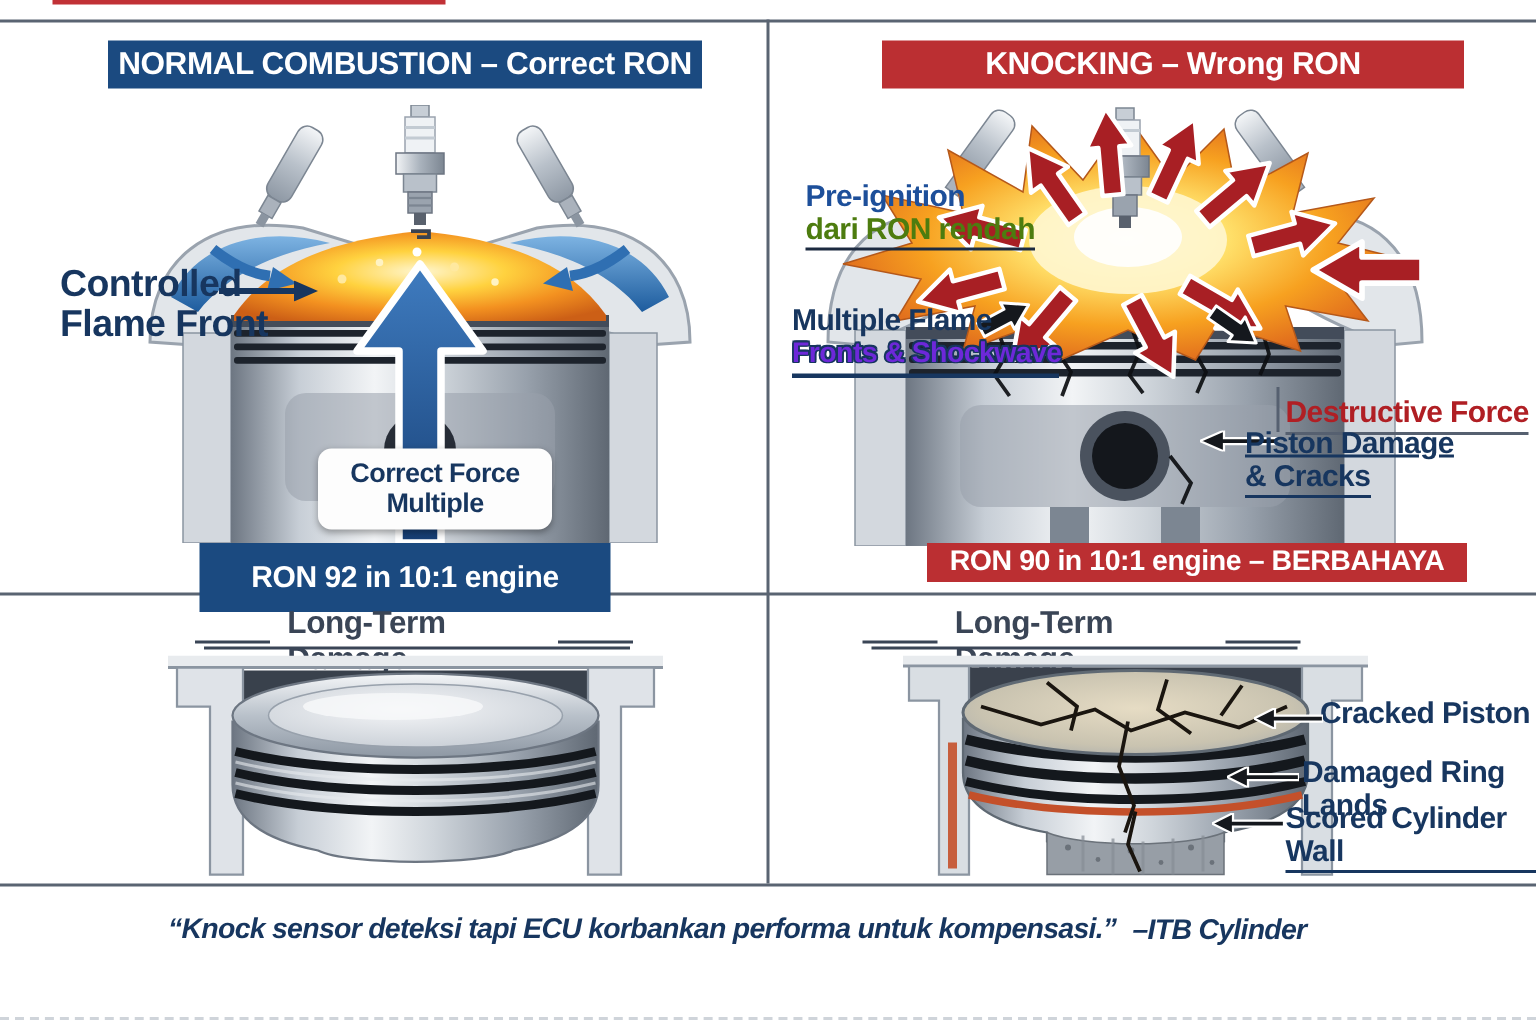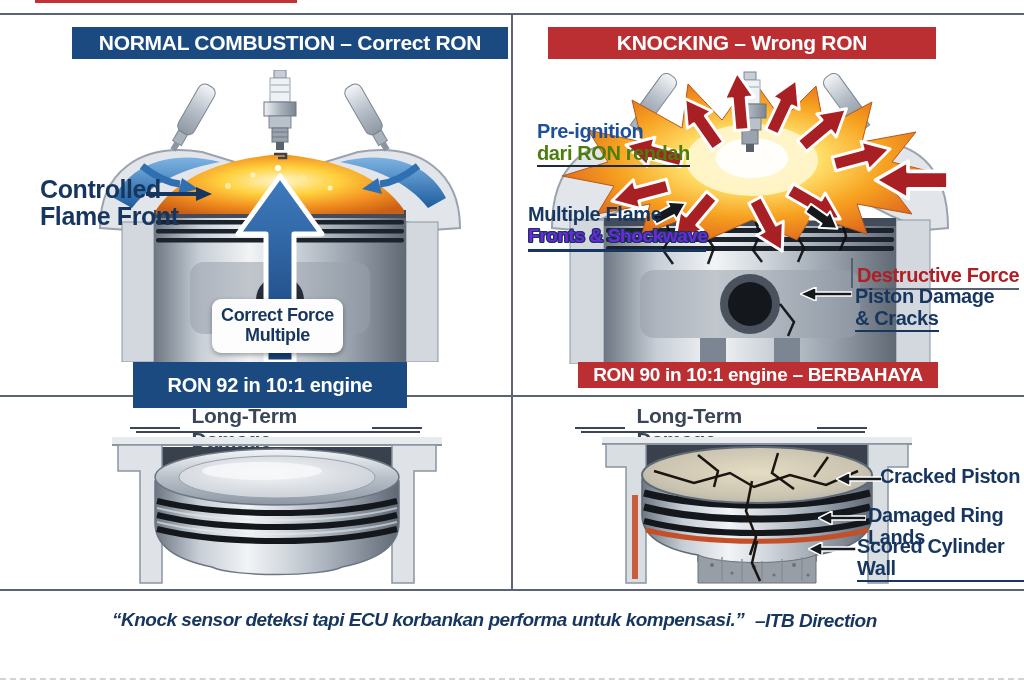--- a/index.html
+++ b/index.html
@@ -4,21 +4,21 @@
 <style>
   html,body{margin:0;padding:0;background:#fff;}
   .stage{position:relative;width:1024px;height:683px;background:#ffffff;overflow:hidden;
          font-family:"Liberation Sans",sans-serif;}
   .abs{position:absolute;}
   .hline{position:absolute;height:2px;background:var(--line_gray);}
   .vline{position:absolute;width:2px;background:var(--line_gray);}
   .banner{position:absolute;display:flex;align-items:center;justify-content:center;
           color:#fff;font-weight:bold;letter-spacing:-0.3px;}
   .banner.blue{background:var(--blue_banner);}
-  .banner.red{background:var(--red_banner);}
+  .banner.red{background:var(--red_banner);margin-left:40px;}
   .lbl{position:absolute;font-weight:bold;color:var(--navy_text);line-height:1.08;letter-spacing:-0.4px;}
   .lbl .l2u{border-bottom:2.5px solid var(--navy_text);padding-bottom:1px;display:inline-block;}
   .whitebox{position:absolute;background:#fdfdfd;border-radius:9px;box-shadow:0 2px 5px rgba(0,0,0,.35);
             display:flex;flex-direction:column;align-items:center;justify-content:center;
             font-weight:bold;color:var(--navy_text);line-height:1.1;letter-spacing:-0.4px;z-index:6;}
   .ltheader{position:absolute;display:flex;align-items:center;justify-content:center;gap:12px;
             font-weight:bold;color:#3a4556;font-size:21px;letter-spacing:-0.3px;}
   .ltheader .dash{width:56px;height:2.5px;background:#3a4556;}
   .outlined{color:#6d28d9;text-shadow:-1.2px 0 var(--navy_text),1.2px 0 var(--navy_text),
             0 -1.2px var(--navy_text),0 1.2px var(--navy_text),
@@ -92,21 +92,21 @@
     </defs>
   </svg>
 
   <div class="abs" style="left:35px;top:0;width:262px;height:3px;background:#c13136;"></div>
   <div class="hline" style="left:0;top:13px;width:1024px;"></div>
   <div class="vline" style="left:511px;top:13px;height:576px;"></div>
   <div class="hline" style="left:0;top:395px;width:1024px;"></div>
   <div class="hline" style="left:0;top:589px;width:1024px;"></div>
   <div class="abs" style="left:0;top:678px;width:1024px;border-top:2px dashed #cfd4da;"></div>
 
-  <div class="banner blue" style="left:72px;top:27px;width:436px;height:32px;font-size:21px;">
+  <div class="banner blue" style="left:72px;top:27px;width:396px;height:32px;font-size:21px;">
       <span>NORMAL COMBUSTION – Correct RON</span>
     </div>
 
   <svg class="abs" style="left:98px;top:70px;" width="364" height="292" viewBox="0 0 364 292">
 
     <path d="M2,158 C2,104 40,72 104,82 L150,96 C118,128 74,148 30,160 Z" fill="#e2e6ea" stroke="#9aa3ae" stroke-width="2"></path>
     <path d="M362,158 C362,104 324,72 260,82 L214,96 C246,128 290,148 334,160 Z" fill="#e2e6ea" stroke="#9aa3ae" stroke-width="2"></path>
     <path d="M16,128 C34,92 76,80 122,92 C88,98 54,112 34,138 Z" fill="url(#gBlueCh)"></path>
     <path d="M348,128 C330,92 288,80 242,92 C276,98 310,112 330,138 Z" fill="url(#gBlueCh)"></path>
 
@@ -164,21 +164,21 @@
   </svg>
 
   <div class="lbl" style="left:40px;top:176px;font-size:25px;">
     <div>Controlled</div>
     <div>Flame Front</div>
   </div>
   <svg class="abs" style="left:146px;top:187px;" width="66" height="14" viewBox="0 0 66 14">
     <polygon points="66,7 50,0 50,5 0,5 0,9 50,9 50,14" fill="#17365f"></polygon>
   </svg>
 
-  <div class="whitebox" style="left:212px;top:299px;width:131px;height:54px;font-size:18px;">
+  <div class="whitebox" style="left:212px;top:299px;width:156px;height:54px;font-size:18px;">
     <div>Correct Force</div>
     <div>Multiple</div>
   </div>
 
   <div class="banner blue" style="left:133px;top:362px;width:274px;height:46px;font-size:20px;">
       <span>RON 92 in 10:1 engine</span>
     </div>
 
   <div class="banner red" style="left:548px;top:27px;width:388px;height:32px;font-size:21px;">
       <span>KNOCKING – Wrong RON</span>
@@ -260,21 +260,21 @@
     <div>Multiple Flame</div>
     <div class="outlined" style="font-size:19px;">Fronts &amp; Shockwave</div>
     <div style="width:178px;height:2.5px;background:var(--navy_text);margin-top:3px;"></div>
   </div>
 
   <div class="lbl" style="left:857px;top:229px;font-size:20px;color:var(--red_text);z-index:5;margin-top:36px;">
     <span class="l2u" style="border-color:#566070;color:var(--red_text);">Destructive Force</span>
   </div>
   <div class="abs" style="left:851px;top:258px;width:2px;height:30px;background:#566070;"></div>
 
-  <div class="lbl" style="left:855px;top:286px;font-size:20px;z-index:5;">
+  <div class="lbl" style="left:830px;top:286px;font-size:20px;z-index:5;text-decoration:underline;">
     <div>Piston Damage</div>
     <div><span class="l2u">&amp; Cracks</span></div>
   </div>
   <svg class="abs" style="left:800px;top:287px;" width="52" height="14" viewBox="0 0 52 14">
     <polygon points="0,7 16,0 16,5 52,5 52,9 16,9 16,14" fill="#15181d" stroke="#fff" stroke-width="1.5"></polygon>
   </svg>
 
   <div class="banner red" style="left:578px;top:362px;width:360px;height:26px;font-size:19px;">
       <span>RON 90 in 10:1 engine – BERBAHAYA</span>
     </div>
@@ -364,15 +364,15 @@
   </svg>
 
   <div class="lbl" style="left:857px;top:536px;font-size:20px;">
     <span class="l2u">Scored Cylinder Wall</span>
   </div>
   <svg class="abs" style="left:808px;top:542px;" width="48" height="14" viewBox="0 0 48 14">
     <polygon points="0,7 14,0 14,5 48,5 48,9 14,9 14,14" fill="#15181d" stroke="#fff" stroke-width="1.5"></polygon>
   </svg>
 
   <div class="quote" style="left:112px;top:609px;">“Knock sensor deteksi tapi ECU korbankan performa untuk kompensasi.”</div>
-  <div class="quote" style="left:755px;top:610px;">–ITB Direction</div>
+  <div class="quote" style="left:755px;top:610px;">–ITB Cylinder</div>
 
 </div>
 
 </body></html>

